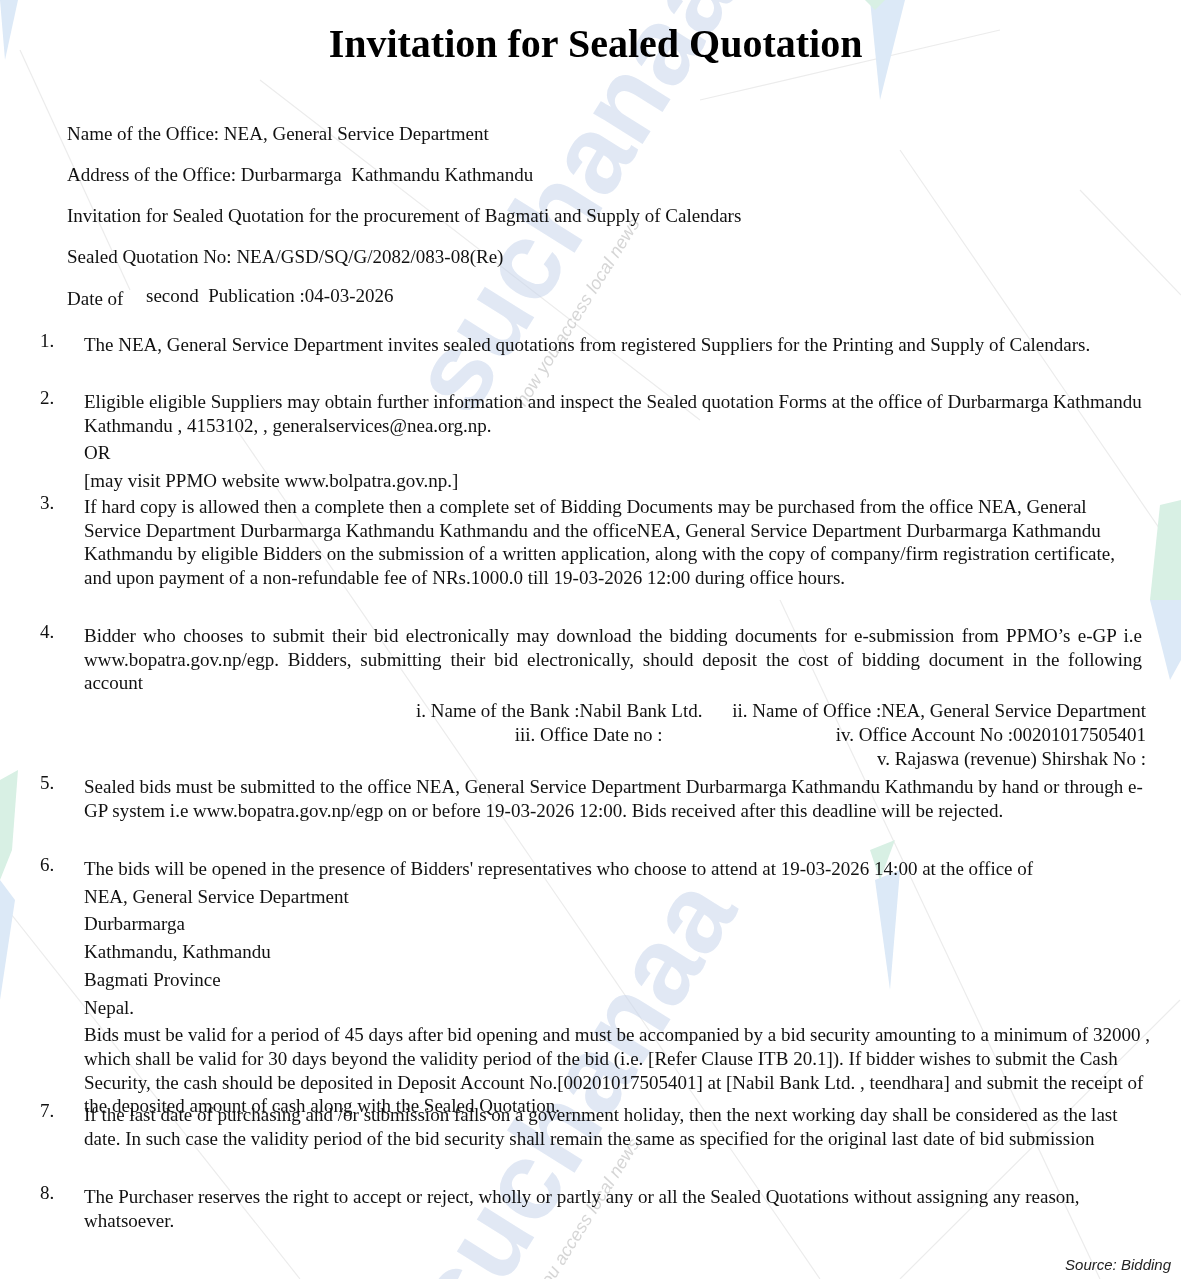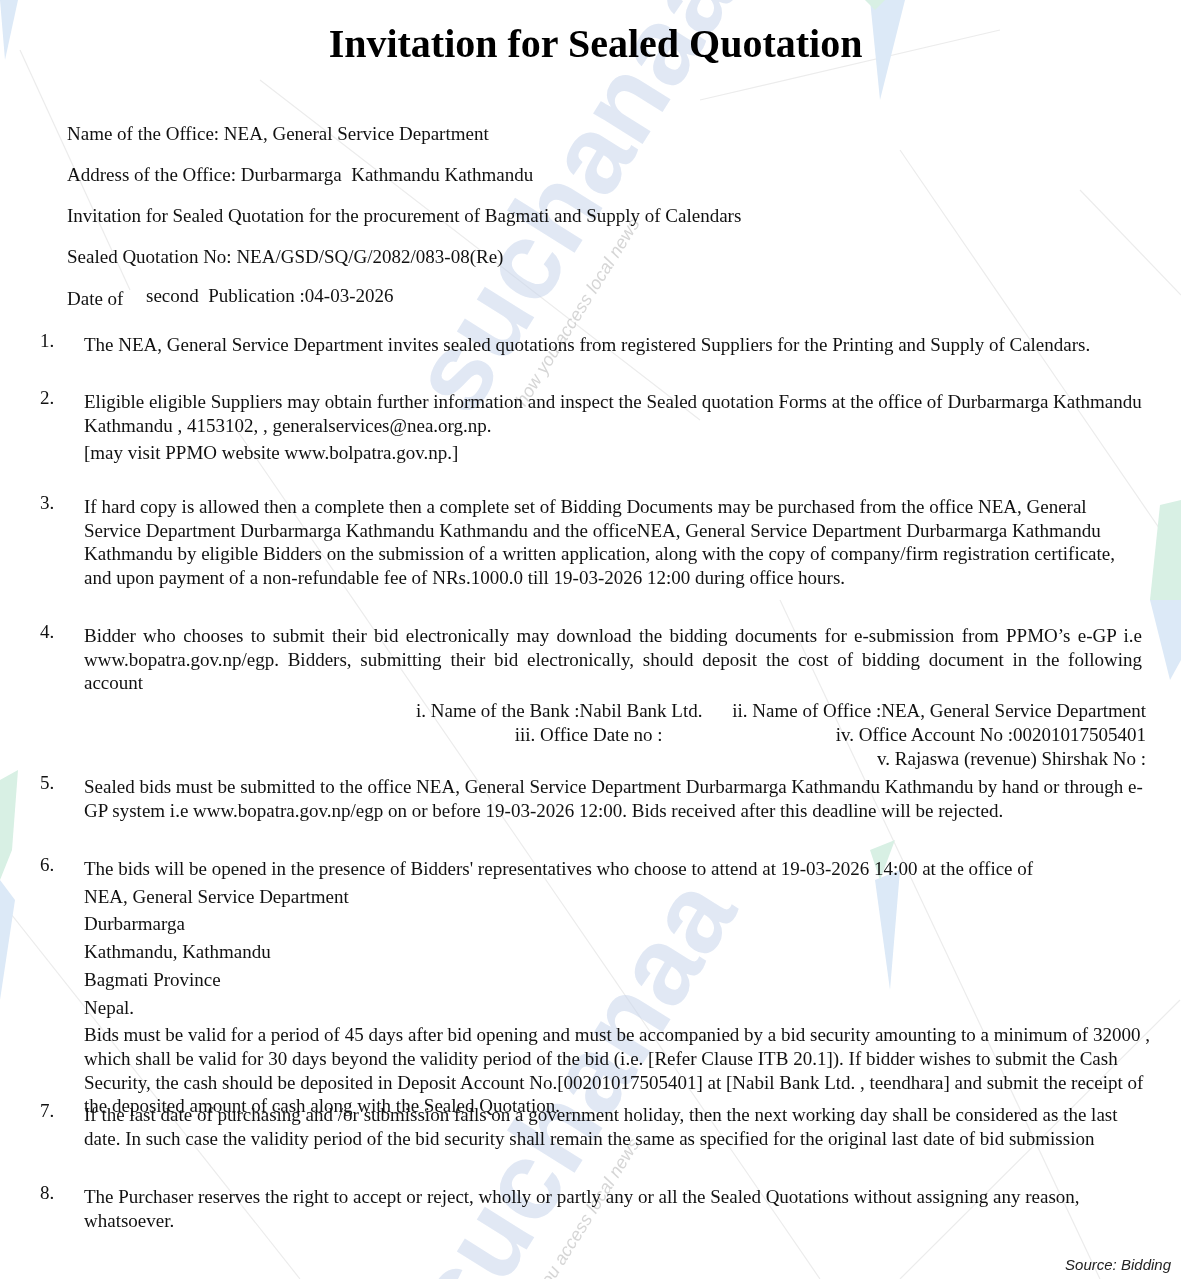--- a/index.html
+++ b/index.html
@@ -96,20 +96,21 @@
       <span class="num">1.</span>
       <div class="body">
         <p>The NEA, General Service Department invites sealed quotations from registered Suppliers for the Printing and Supply of Calendars.</p>
       </div>
     </div>
 
     <div class="item" style="top:386px">
       <span class="num">2.</span>
       <div class="body">
         <p>Eligible eligible Suppliers may obtain further information and inspect the Sealed quotation Forms at the office of Durbarmarga Kathmandu Kathmandu , 4153102, , generalservices@nea.org.np.</p>
+        <p>OR</p>
         <p>[may visit PPMO website www.bolpatra.gov.np.]</p>
       </div>
     </div>
 
     <div class="item" style="top:491px">
       <span class="num">3.</span>
       <div class="body" style="width:1040px">
         <p>If hard copy is allowed then a complete then a complete set of Bidding Documents may be purchased from the office NEA, General Service Department Durbarmarga  Kathmandu Kathmandu  and the officeNEA, General Service Department Durbarmarga  Kathmandu Kathmandu by eligible Bidders on the submission of a written application, along with the copy of company/firm registration certificate, and upon  payment of a non-refundable fee of NRs.1000.0 till 19-03-2026 12:00 during office hours.</p>
       </div>
     </div>

